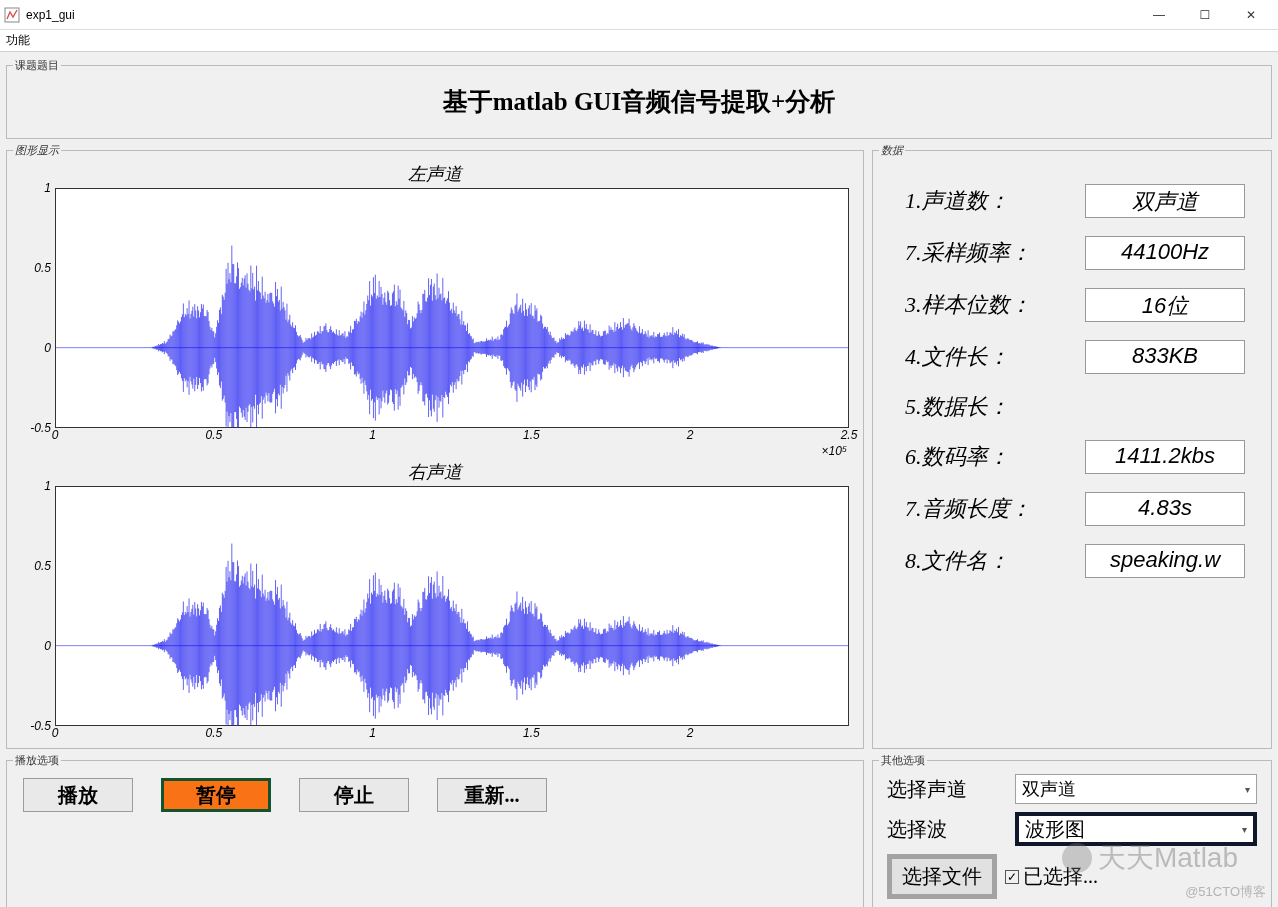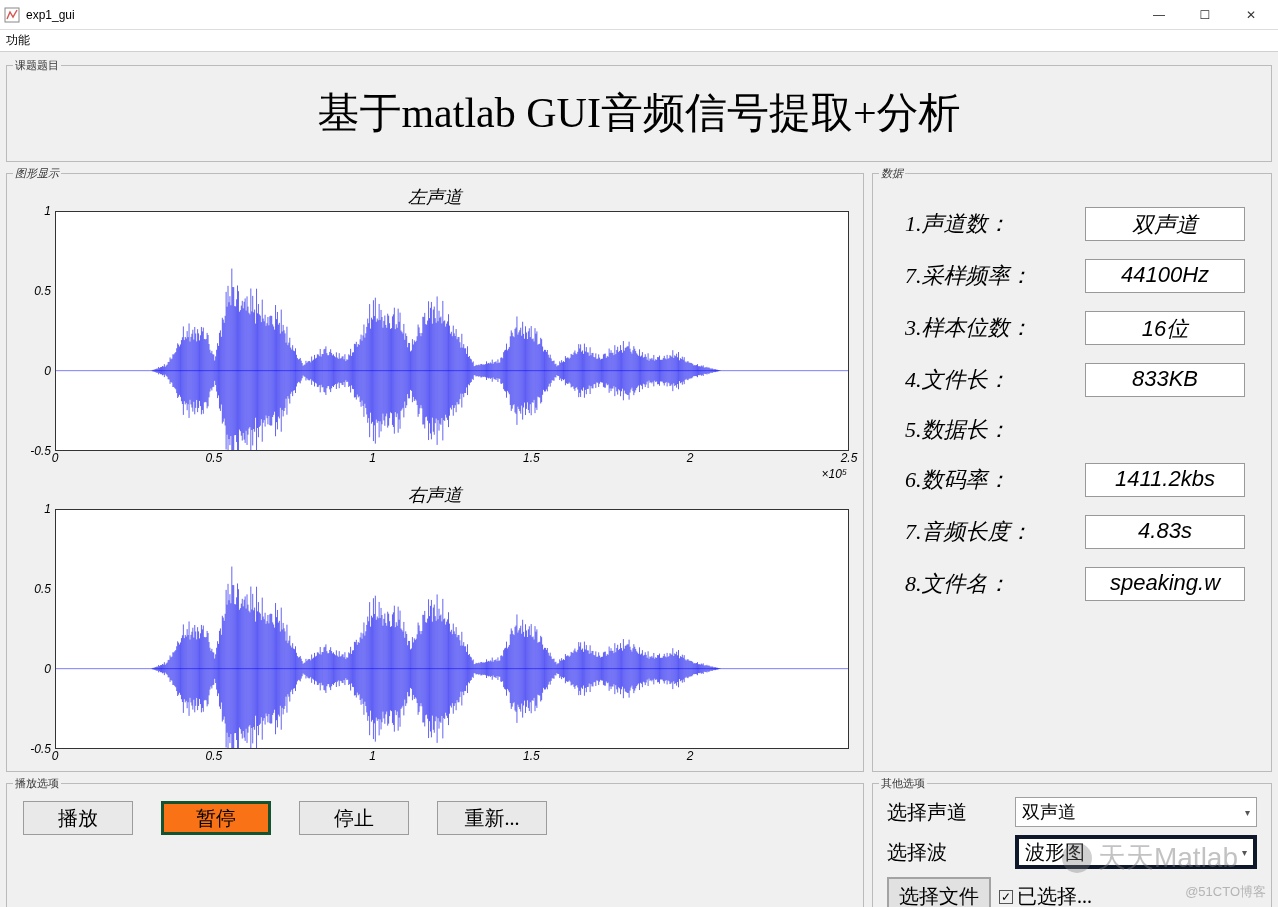--- a/index.html
+++ b/index.html
@@ -40,21 +40,21 @@
   .content { padding: 4px; }
   fieldset {
     border: 1px solid #bbb;
     margin: 2px;
     padding: 2px 6px 6px 6px;
     background: #f0f0f0;
   }
   legend { font-size: 11px; color: #333; padding: 0 2px; }
 
   .title-box { text-align: center; }
-  .main-title { font-size: 42px; font-family: "SimSun","Microsoft YaHei",serif; padding: 10px 0 14px 0; }
+  .main-title { font-size: 25px; font-family: "SimSun","Microsoft YaHei",serif; padding: 10px 0 14px 0; font-weight: bold; }
 
   .middle { display: flex; gap: 4px; font-style: italic; }
   .charts-box { flex: 1; }
   .data-box { width: 400px; }
 
   .chart-wrap { padding: 2px 8px 0 8px; }
   .chart-title { text-align: center; font-size: 18px; font-family:"SimSun",serif; margin-bottom: 2px; }
   .axes { position: relative; display: flex; }
   .yaxis { width: 34px; position: relative; }
   .ytick { position: absolute; right: 4px; font-size: 12px; transform: translateY(-50%); }
@@ -77,21 +77,21 @@
   .data-val {
     flex:1; border:1px solid #999; background:#fff; text-align:center;
     font-size: 22px; font-family:"SimSun",Arial,serif; padding: 2px 2px; height:34px;
     overflow:hidden; white-space:nowrap;
   }
 
   .bottom-row { display:flex; gap:4px; }
   .playback-box { flex:1; }
   .other-box { width: 400px; }
 
-  .btn-row { display:flex; gap:28px; padding: 8px 10px; }
+  .btn-row { display:flex; gap:28px; padding: 8px 10px; font-weight: bold; }
   .btn {
     width: 110px; height: 34px;
     background: #e9e9e9;
     border: 1px solid #9c9c9c;
     font-size: 20px; font-family:"SimSun",serif;
     display:flex; align-items:center; justify-content:center;
   }
   .btn.focus { border: 3px solid #14532d; background:#f97316; }
 
   .other-row { display:flex; align-items:center; padding: 4px 8px; gap:8px; }
@@ -101,21 +101,21 @@
     display:flex; align-items:center; justify-content:space-between;
     font-size:18px; font-family:"SimSun",serif; padding:0 6px;
   }
   .sel2 {
     flex:1; height:34px; border:4px solid #0f172a; background:#fff;
     display:flex; align-items:center; justify-content:space-between;
     font-size:20px; font-family:"SimSun",serif; padding:0 6px;
   }
   .chev { font-size:10px; color:#555; }
   .btn-small {
-    background:#e1e1e1; border:2px solid #a3a3a3; padding:4px 10px;
+    background:#e1e1e1; border:5px solid #a3a3a3; padding:4px 10px;
     font-size:20px; font-family:"SimSun",serif;
   }
   .chk-row { display:flex; align-items:center; font-size:20px; font-family:"SimSun",serif; gap:4px;}
   .chk { width:14px; height:14px; border:1px solid #555; display:inline-flex; align-items:center; justify-content:center; font-size:12px; line-height:1;}
 
   .watermark1 {
     position:absolute; right:40px; bottom:30px;
     font-size:28px; color:rgba(120,120,120,0.45); font-family:"Microsoft YaHei",sans-serif;
     display:flex; align-items:center; gap:6px; pointer-events:none;
   }

